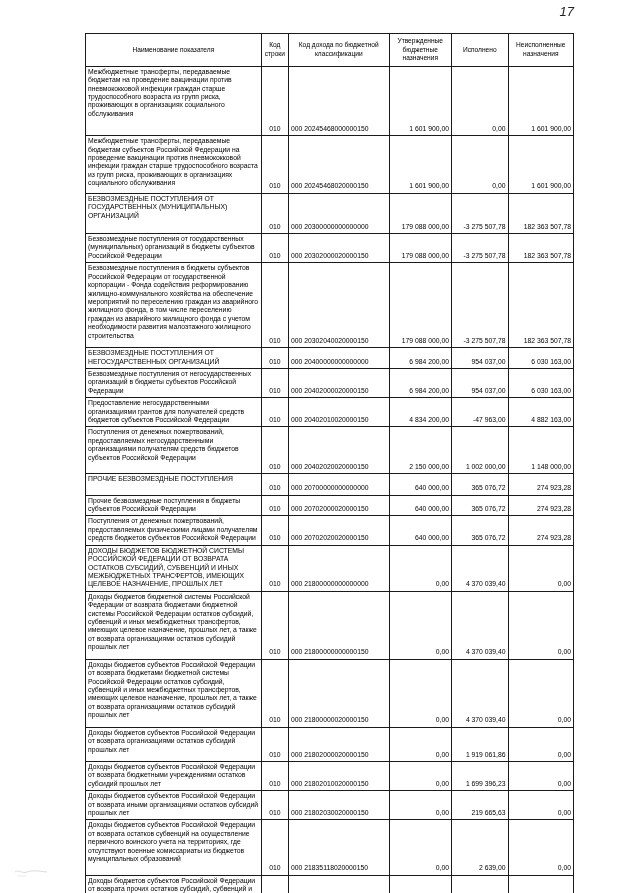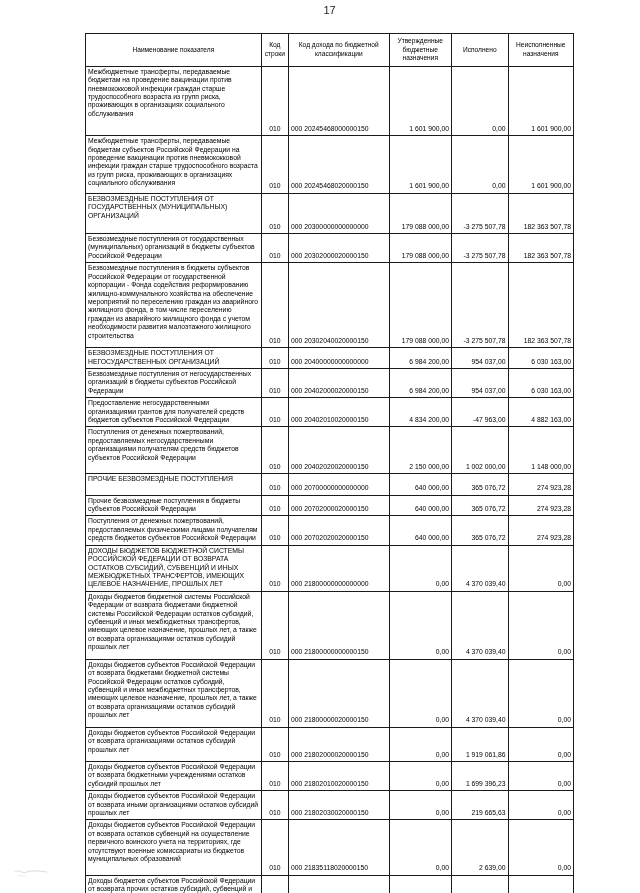--- a/index.html
+++ b/index.html
@@ -1,22 +1,22 @@
 <!DOCTYPE html>
 <html lang="ru"><head>
 <meta charset="utf-8">
 <style>
   html,body{margin:0;padding:0;}
   body{
     width:640px;height:893px;background:#ffffff;color:#000;
     font-family:"Liberation Sans",sans-serif;position:relative;overflow:hidden;
   }
   .page-number{
-    position:absolute;top:4px;left:85px;width:489px;text-align:center;
-    font-size:11px;color:#222;
+    position:absolute;top:4px;left:85px;width:489px;text-align:right;
+    font-size:13px;color:#222;font-style:italic;
   }
   table.budget{
     position:absolute;top:33px;left:85px;width:489px;
     border-collapse:collapse;table-layout:fixed;
   }
   table.budget th, table.budget td{
     border:1px solid #1a1a1a;
   }
   table.budget th{
     font-weight:normal;font-size:6.6px;line-height:1.3;text-align:center;

